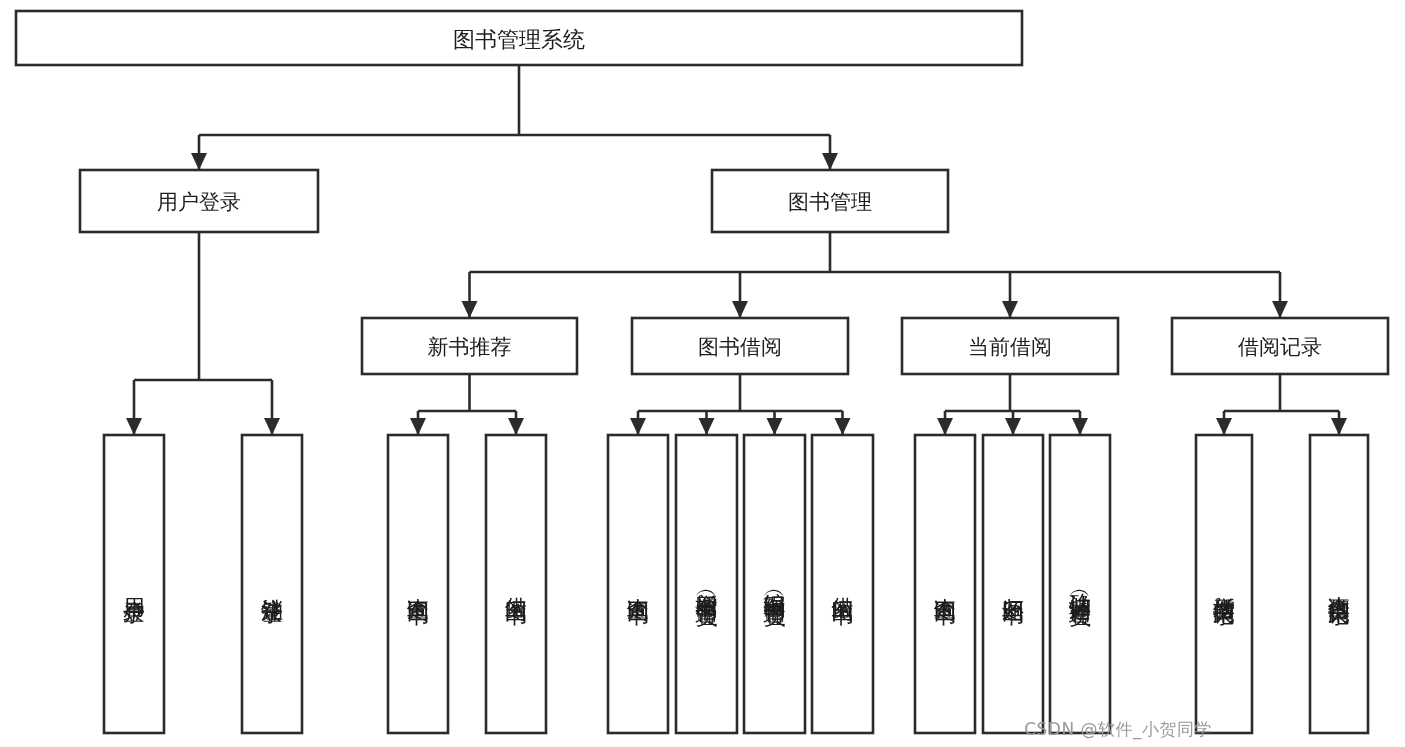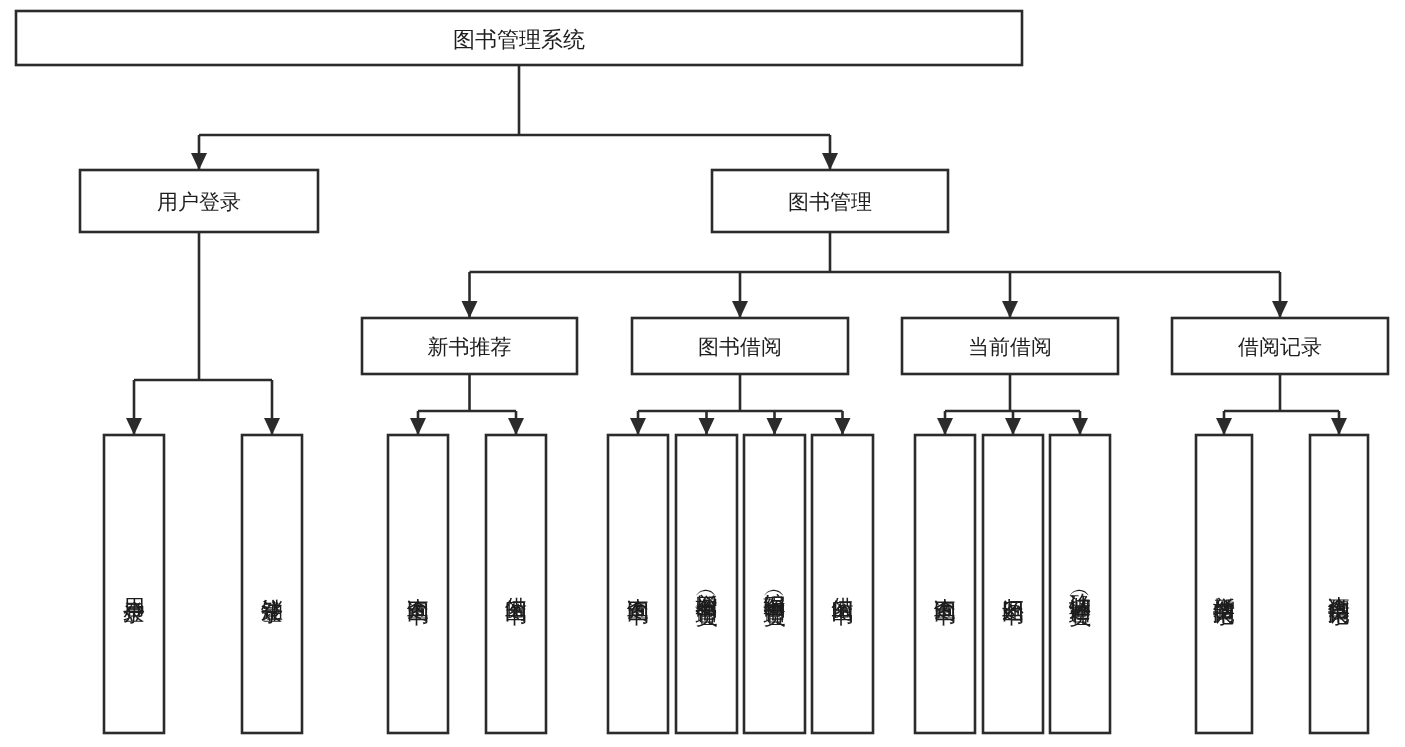--- a/index.html
+++ b/index.html
@@ -246,13 +246,14 @@
         <span class="leaf-label">确认归还（管理员）</span>
       </div>
       <div class="leaf-label-holder" style="left: 1196px; top: 435px; width: 56px; height: 298px;">
         <span class="leaf-label">新增借阅记录</span>
       </div>
       <div class="leaf-label-holder" style="left: 1310px; top: 435px; width: 58px; height: 298px;">
         <span class="leaf-label">查询借阅记录</span>
       </div>
     </div>
 
+  <div class="watermark">CSDN @软件_小贺同学</div>
 </div>
 
 </body></html>

